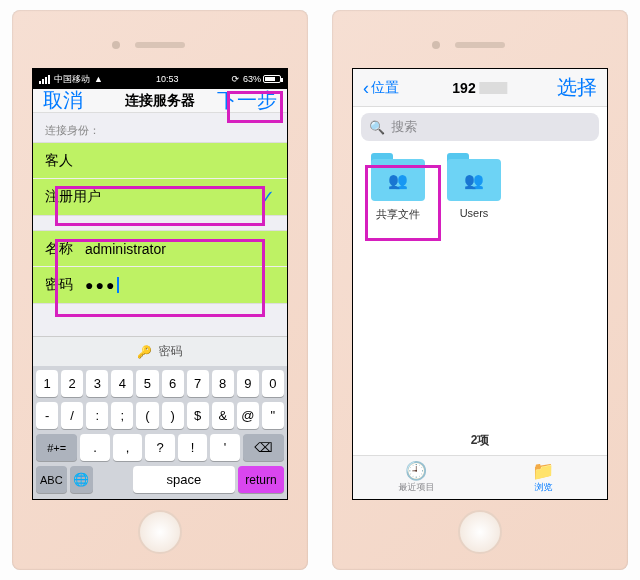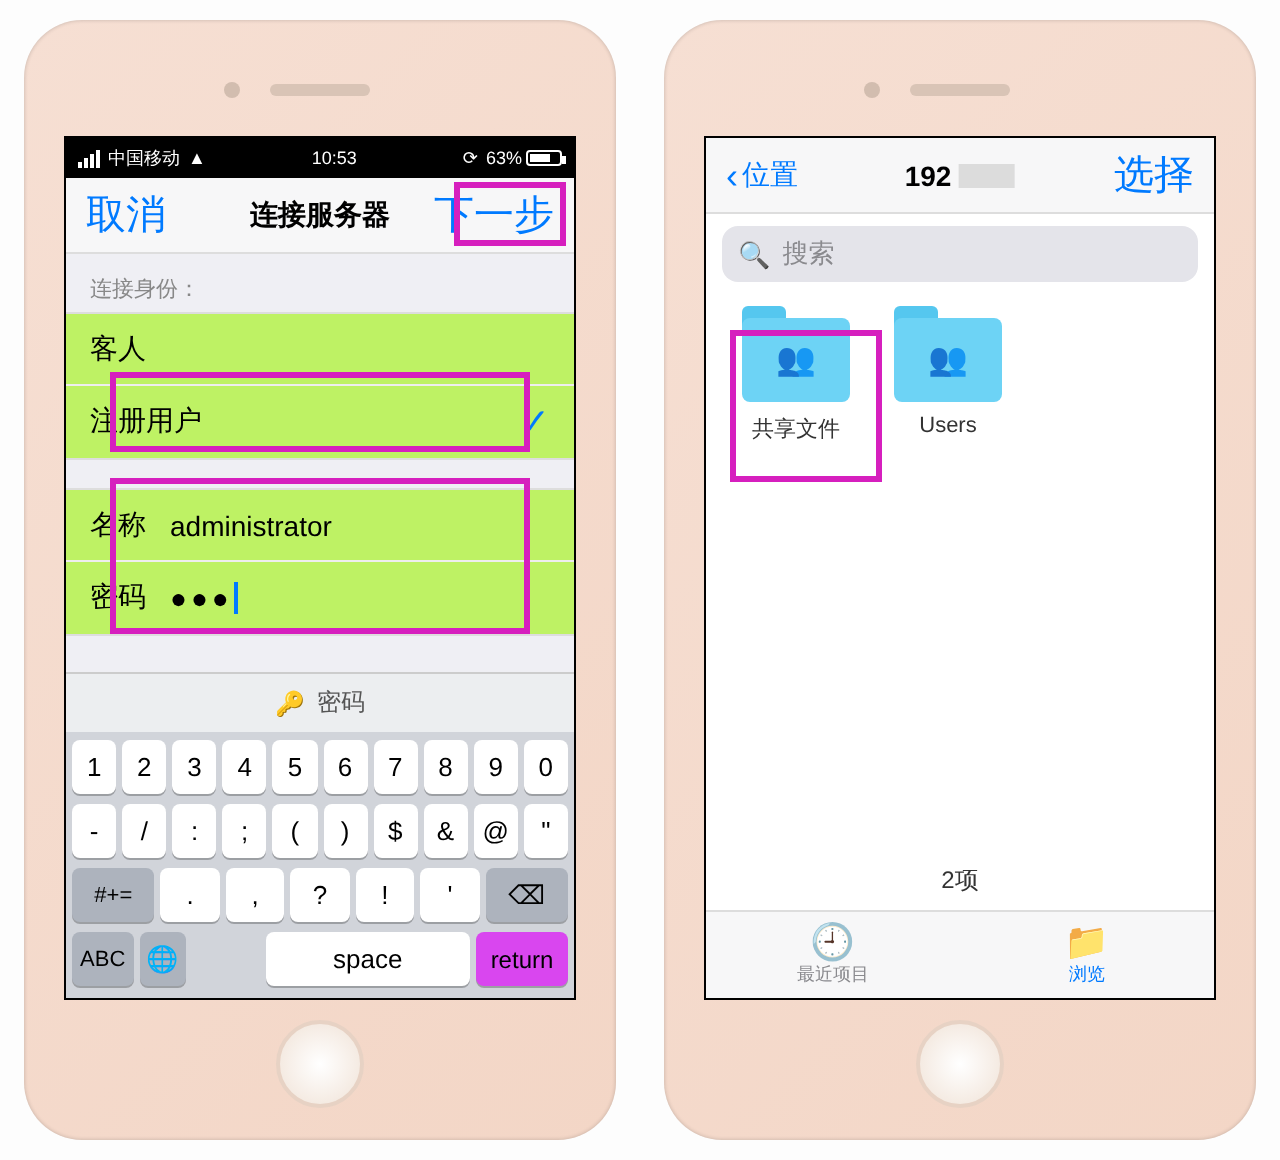--- a/index.html
+++ b/index.html
@@ -7,21 +7,21 @@
     width: 640px; height: 580px;
     background: #fdfdfd;
     font-family: -apple-system, "Helvetica Neue", Arial, sans-serif;
     display: flex;
     justify-content: space-between;
     padding: 10px 12px;
   }
   .phone {
     width: 296px; height: 560px;
     background: linear-gradient(135deg,#f6dfd3,#f3d6c6);
-    border-radius: 29px;
+    border-radius: 8px;
     position: relative;
     box-shadow: inset 0 0 2px rgba(0,0,0,0.2);
     padding: 12px;
   }
   .screen {
     position:absolute;
     left:20px; right:20px; top:58px; bottom:70px;
     background:#efeff4;
     border:1px solid #000;
     overflow:hidden;
@@ -55,21 +55,21 @@
   .sig-bars span:nth-child(2){height:5px;}
   .sig-bars span:nth-child(3){height:7px;}
   .sig-bars span:nth-child(4){height:9px;}
   .batt { display:flex; align-items:center; gap:2px; }
   .batt-body { width:18px; height:8px; border:1px solid #fff; border-radius:2px; position:relative; }
   .batt-body::after{ content:""; position:absolute; right:-3px; top:2px; width:2px; height:4px; background:#fff; }
   .batt-fill { position:absolute; left:1px; top:1px; bottom:1px; background:#fff; }
 
   
   .navbar {
-    height:38px; background:#f7f7f8;
+    height:24px; background:#f7f7f8;
     display:flex; align-items:center; justify-content:space-between;
     padding:0 10px; font-size:14px; border-bottom:1px solid #ddd;
     position:relative;
   }
   .nav-left, .nav-right { color:#007aff; font-size:20px; }
   .nav-title { font-weight:600; color:#000; position:absolute; left:50%; transform:translateX(-50%); }
   .next-highlight {
     position:absolute; right:4px; top:2px; width:56px; height:32px;
     border:3px solid #d61fbe; pointer-events:none;
   }
@@ -336,21 +336,21 @@
             <div class="folder-back"></div>
           <div class="folder-glyph">👥</div>
         </div>
         <span>Users</span>
       </div>
     </div>
 
     <div class="folder-highlight"></div>
 
     <div class="status-bottom">
-      <div style="font-weight:400">2项</div>
+      <div style="font-weight:700">2项</div>
     </div>
 
     <div class="tabbar">
       <div class="tab">
         <span class="ticon">🕘</span>
         <span>最近项目</span>
       </div>
       <div class="tab active">
         <span class="ticon">📁</span>
         <span>浏览</span>

